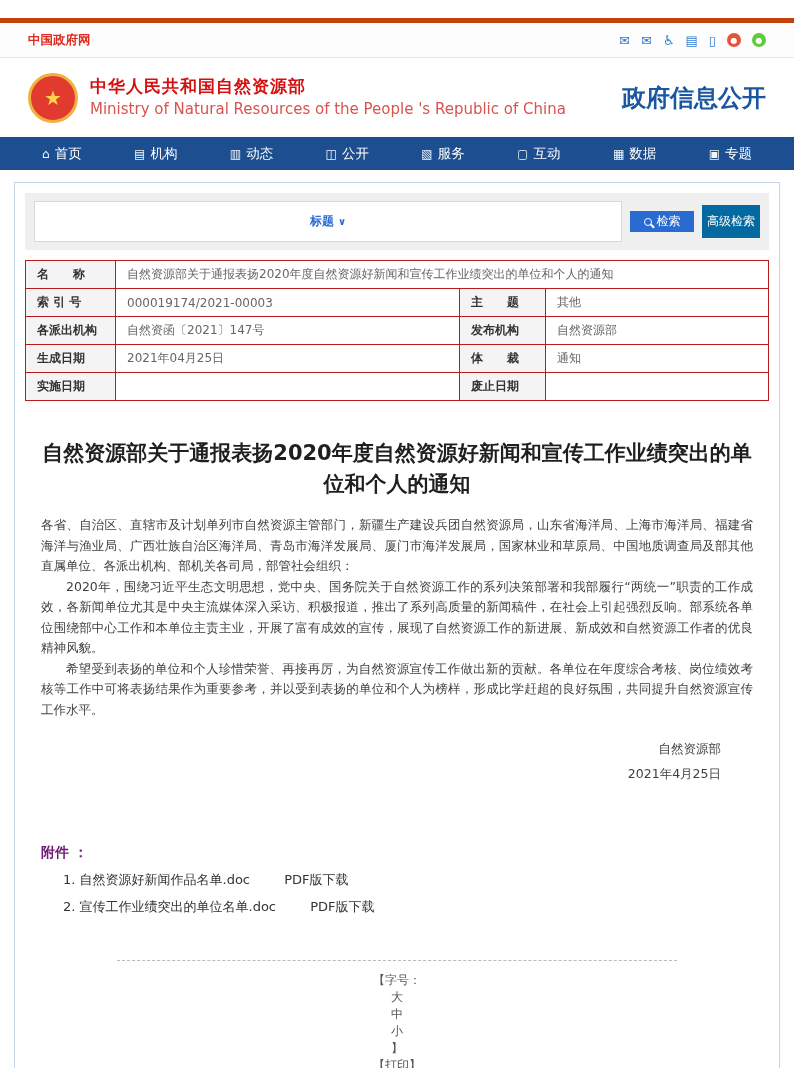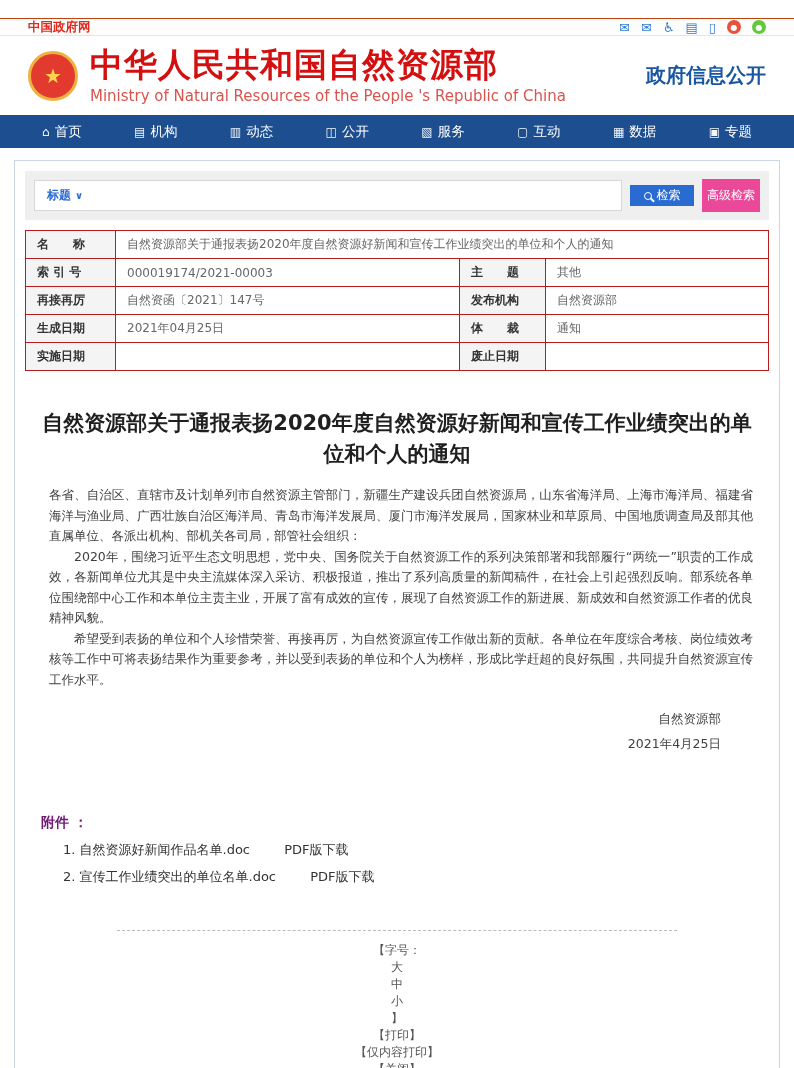--- a/index.html
+++ b/index.html
@@ -2,73 +2,73 @@
 <html><head>
 <meta charset="utf-8">
 <style>
   * { box-sizing: border-box; margin: 0; padding: 0; }
   body {
     width: 794px; margin: 0 auto; background: #fff;
     font-family: "DejaVu Sans", "Liberation Sans", sans-serif;
     -webkit-font-smoothing: antialiased;
   }
   
-  .topbar { margin-top: 18px; height: 18px; border-top: 1px solid #c2410c;
+  .topbar { margin-top: 18px; height: 40px; border-top: 5px solid #c2410c;
     border-bottom: 1px solid #e5e5e5; background: #fdfdfd;
     display: flex; align-items: center; justify-content: space-between; padding: 6px 28px; }
   .site-name { color: #e02b20; font-size: 12.5px; font-weight: bold; }
   .top-icons { display: flex; gap: 11px; align-items: center; }
   .tico { color: #2f7bd6; font-size: 13px; line-height: 1; cursor: pointer; }
   .dot-ico { width: 14px; height: 14px; border-radius: 50%; display: inline-flex;
     align-items: center; justify-content: center; color: #fff; font-size: 8px; cursor: pointer; }
   .weibo-top { background: #e6533c; }
   .wechat-top { background: #62c93c; }
   
   .header { height: 79px; display: flex; align-items: center; padding: 0 28px; background: #fff; }
   .emblem { width: 50px; height: 50px; border-radius: 50%; background: #e23a2e;
     border: 3px solid #efb23f; color: #ffd34d; display: flex; align-items: center;
     justify-content: center; font-size: 20px; flex: 0 0 auto; }
   .h-titles { margin-left: 12px; }
-  .h-title { color: #d40f0f; font-size: 33px; font-weight: bold; letter-spacing: 1px; line-height: 1.15; }
+  .h-title { color: #d40f0f; font-size: 17px; font-weight: bold; letter-spacing: 1px; line-height: 1.15; }
   .h-sub { color: #d9534f; font-size: 15px; margin-top: 4px; }
-  .h-right { margin-left: auto; color: #1a57a0; font-size: 20px; font-weight: bold; }
+  .h-right { margin-left: auto; color: #1a57a0; font-size: 24px; font-weight: bold; }
   
   .nav { height: 33px; background: #1c4e90; display: flex; align-items: center;
     justify-content: space-between; padding: 0 42px; }
   .nav-item { color: #fff; font-size: 13.5px; display: flex; align-items: center; gap: 5px; cursor: pointer; }
   .nav-ico { font-size: 12px; opacity: .95; }
   
   .content-box { margin: 12px 14px 0; border: 1px solid #c9d6e6; background: #fff; padding-bottom: 26px; }
   .search-strip { margin: 10px; background: #efefef; padding: 8px 9px; display: flex; align-items: center; }
-  .search-input { flex: 1; height: 31px; background: #fff; border: 1px solid #d8d8d8;
-    display: flex; align-items: center; padding: 0 12px; cursor: text; }
+  .search-input { flex: 1; height: 41px; background: #fff; border: 1px solid #d8d8d8;
+    display: flex; align-items: center; padding: 0 12px; cursor: text; justify-content: center; }
   .field-select { color: #2a6bd2; font-size: 12px; font-weight: bold; display: flex;
     gap: 4px; align-items: center; cursor: pointer; }
   .chev { font-size: 10px; }
   .btn-search { min-width: 64px; height: 21px; background: #2a6bd2; color: #fff; font-size: 12px;
     display: flex; align-items: center; justify-content: center; gap: 5px; margin-left: 8px;
     border: none; cursor: pointer; }
   .mag { width: 8px; height: 8px; border: 1.6px solid #fff; border-radius: 50%; position: relative; display: inline-block; }
   .mag::after { content: ""; position: absolute; width: 5px; height: 1.6px; background: #fff;
     transform: rotate(45deg); right: -4px; bottom: -2px; }
-  .btn-adv { min-width: 58px; height: 33px; background: #ec4899; color: #fff; font-size: 12px;
+  .btn-adv { min-width: 58px; height: 33px; background: #0369a1; color: #fff; font-size: 12px;
     display: flex; align-items: center; justify-content: center; margin-left: 8px; border: none; cursor: pointer; }
   
   .meta-table { width: calc(100% - 20px); margin: 9px 10px 0; border-collapse: collapse; font-size: 12px; }
   .meta-table td { border: 1px solid #b91c1c; padding: 5px 11px; }
   td.lbl { background: #f4f4f4; font-weight: bold; color: #333; white-space: nowrap; width: 90px; }
   td.lbl2 { width: 86px; }
   td.v1 { width: 344px; color: #666; }
   td.v2 { color: #666; }
   
   .article { padding: 0 26px; }
   .a-title { text-align: center; font-weight: bold; color: #1f1f1f; font-size: 21px;
     line-height: 31px; margin-top: 37px; }
   .a-body { margin-top: 15px; }
-  .a-body p { color: #3f3f3f; font-size: 12.5px; line-height: 20.5px; text-align: justify; margin-left: 8px; }
+  .a-body p { color: #3f3f3f; font-size: 12.5px; line-height: 20.5px; text-align: justify; }
   .a-body p.indent { text-indent: 2em; }
   .sig { text-align: right; padding-right: 32px; color: #3f3f3f; font-size: 12.5px;
     line-height: 25px; margin-top: 16px; }
   
   .attach { padding: 0 26px; margin-top: 58px; }
   .attach-label { color: #701a75; font-size: 14px; font-weight: bold; }
   .attach-item { margin: 9px 0 0 22px; font-size: 13px; color: #333; }
   .attach-doc { cursor: pointer; }
   .attach-pdf { margin-left: 30px; cursor: pointer; }
   
@@ -170,21 +170,21 @@
       <td class="lbl">名　　称</td>
       <td class="v2" colspan="3">自然资源部关于通报表扬2020年度自然资源好新闻和宣传工作业绩突出的单位和个人的通知</td>
     </tr>
     <tr>
       <td class="lbl">索 引 号</td>
       <td class="v1">000019174/2021-00003</td>
       <td class="lbl lbl2">主　　题</td>
       <td class="v2">其他</td>
     </tr>
     <tr>
-      <td class="lbl">再接再厉</td>
+      <td class="lbl">各派出机构</td>
       <td class="v1">自然资函〔2021〕147号</td>
       <td class="lbl lbl2">发布机构</td>
       <td class="v2">自然资源部</td>
     </tr>
     <tr>
       <td class="lbl">生成日期</td>
       <td class="v1">2021年04月25日</td>
       <td class="lbl lbl2">体　　裁</td>
       <td class="v2">通知</td>
     </tr>

